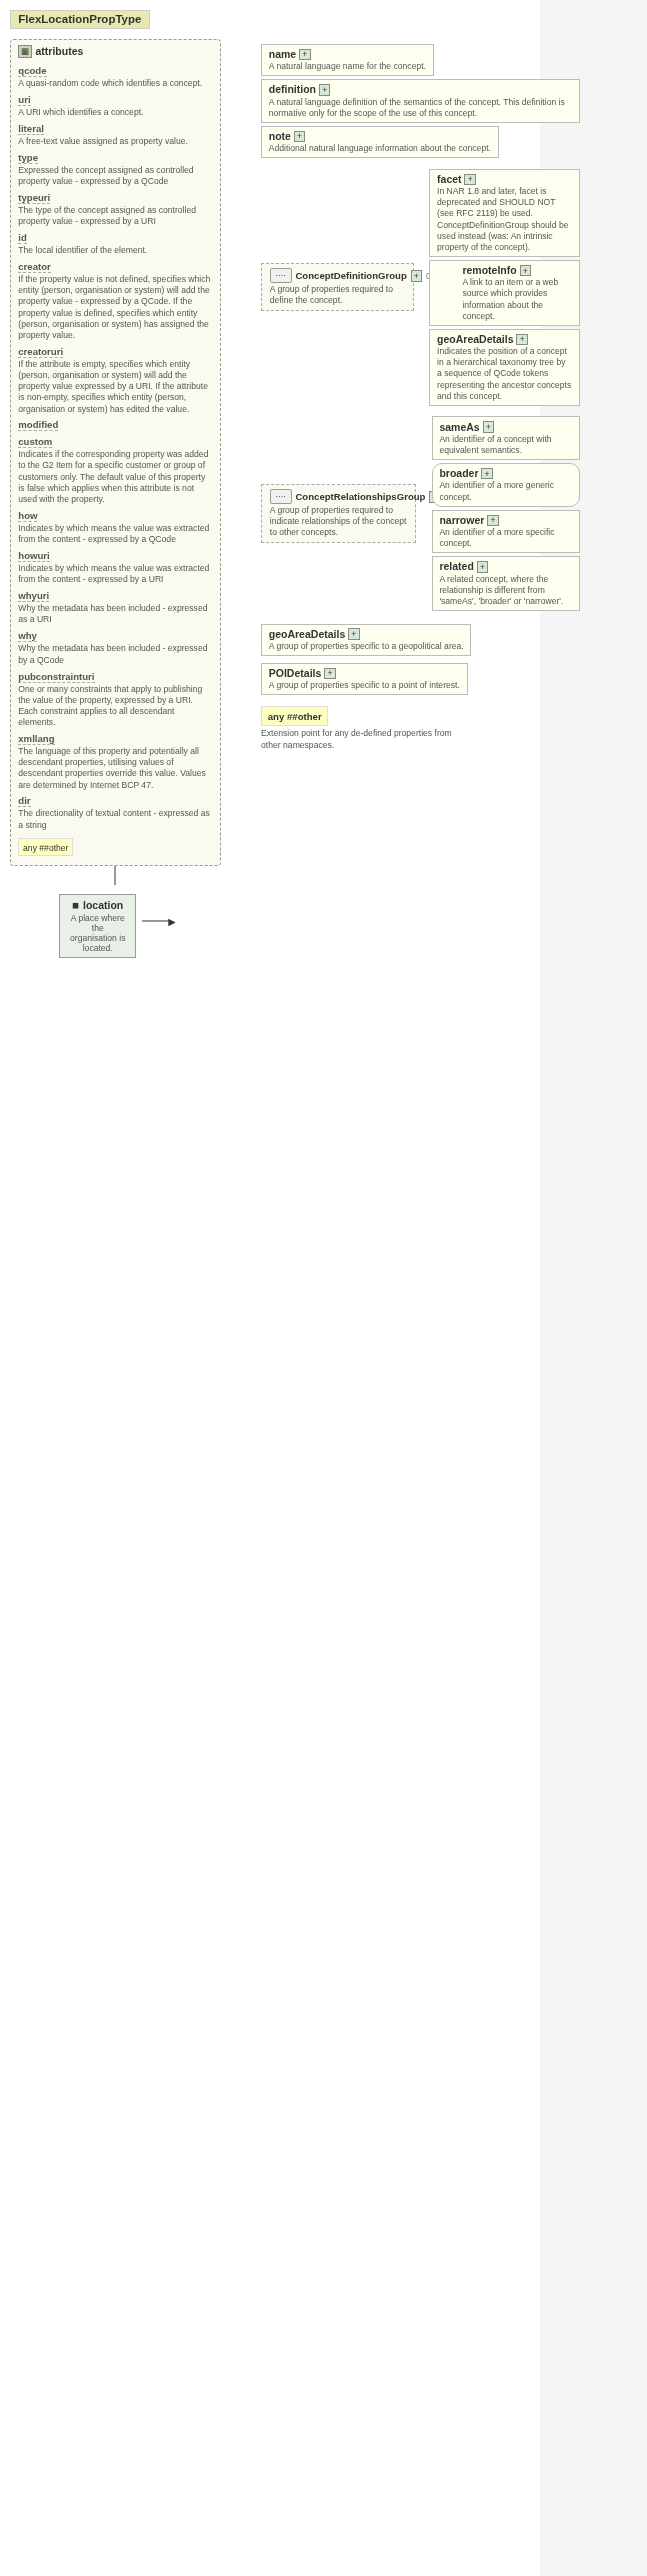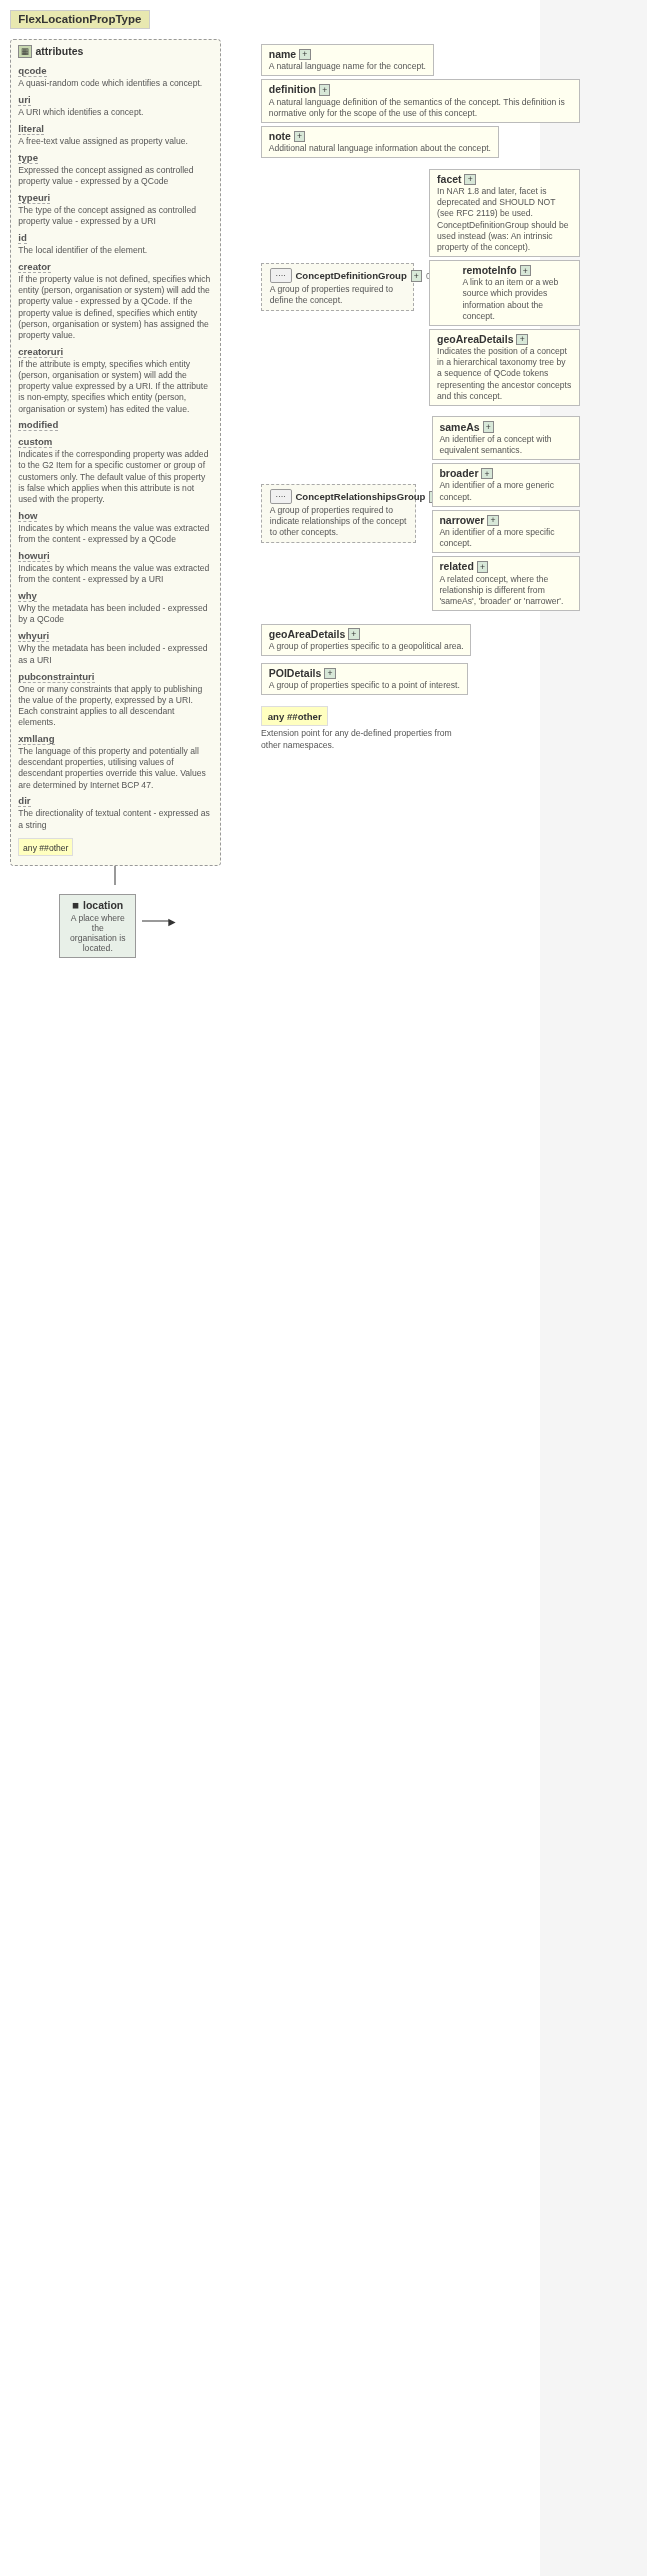--- a/index.html
+++ b/index.html
@@ -175,26 +175,26 @@
         </div>
         <div class="attr-item">
           <div class="attr-name">how</div>
           <div class="attr-desc">Indicates by which means the value was extracted from the content - expressed by a QCode</div>
         </div>
         <div class="attr-item">
           <div class="attr-name">howuri</div>
           <div class="attr-desc">Indicates by which means the value was extracted from the content - expressed by a URI</div>
         </div>
         <div class="attr-item">
+          <div class="attr-name">whyuri</div>
+          <div class="attr-desc">Why the metadata has been included - expressed as a URI</div>
+        </div>
+        <div class="attr-item">
           <div class="attr-name">why</div>
           <div class="attr-desc">Why the metadata has been included - expressed by a QCode</div>
-        </div>
-        <div class="attr-item">
-          <div class="attr-name">whyuri</div>
-          <div class="attr-desc">Why the metadata has been included - expressed as a URI</div>
         </div>
         <div class="attr-item">
           <div class="attr-name">pubconstrainturi</div>
           <div class="attr-desc">One or many constraints that apply to publishing the value of the property, expressed by a URI. Each constraint applies to all descendant elements.</div>
         </div>
         <div class="attr-item">
           <div class="attr-name">xmllang</div>
           <div class="attr-desc">The language of this property and potentially all descendant properties, utilising values of descendant properties override this value. Values are determined by Internet BCP 47.</div>
         </div>
         <div class="attr-item">
@@ -324,21 +324,21 @@
                 <div class="solid-border" style="min-width:96px;">
                   <div style="display:flex; align-items:center; gap:2.9px;">
                     <span style="font-weight:bold; font-size:10.5px;">sameAs</span>
                     <div class="expand-icon">+</div>
                   </div>
                   <div class="attr-desc">An identifier of a concept with equivalent semantics.</div>
                 </div>
               </div>
 
               <div style="display: flex; align-items: flex-start; gap: 3.8px;">
-                <div class="solid-border" style="min-width:96px;">
+                <div class="solid-border" style="min-width:96px;border-radius:10px;">
                   <div style="display:flex; align-items:center; gap:2.9px;">
                     <span style="font-weight:bold; font-size:10.5px;">broader</span>
                     <div class="expand-icon">+</div>
                   </div>
                   <div class="attr-desc">An identifier of a more generic concept.</div>
                 </div>
               </div>
 
               <div style="display: flex; align-items: flex-start; gap: 3.8px;">
                 <div class="solid-border" style="min-width:96px;">

